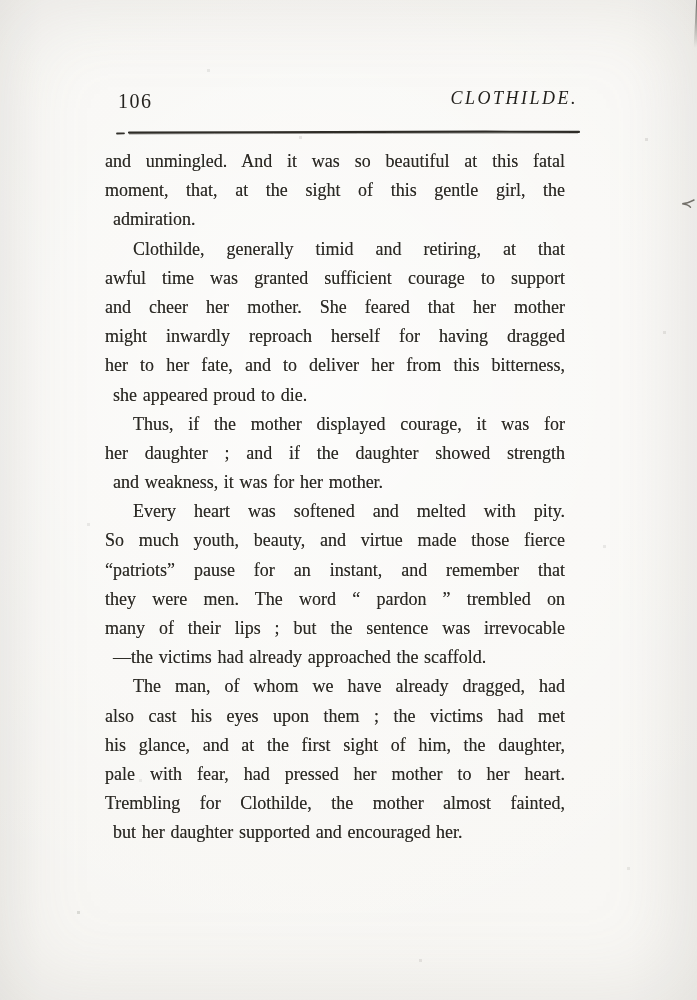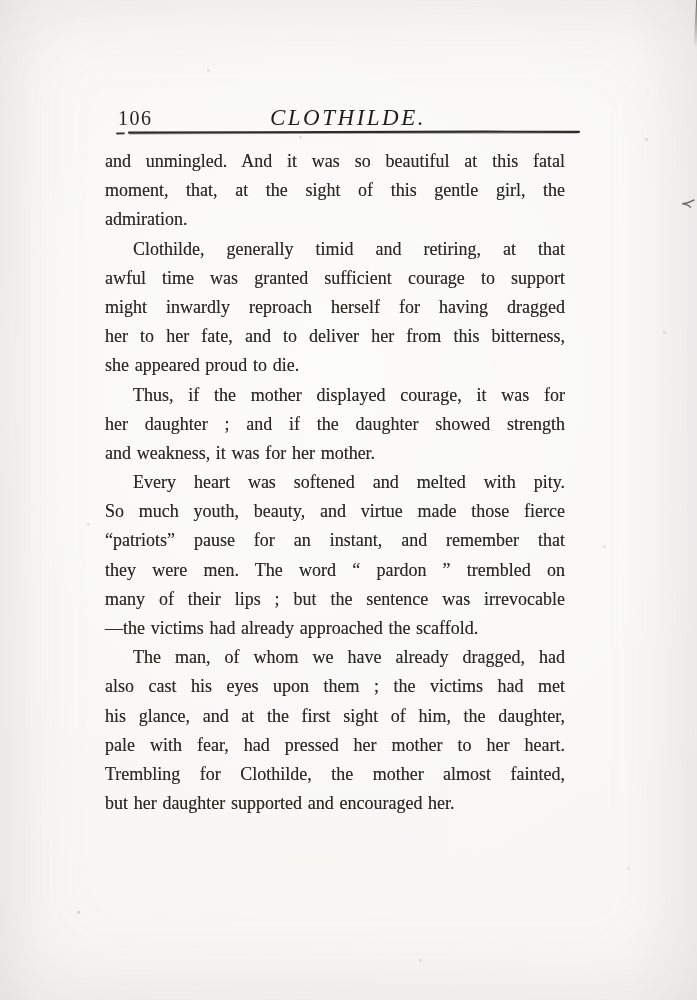--- a/index.html
+++ b/index.html
@@ -30,40 +30,40 @@
       628px 868px 0 1px rgba(110,108,100,.12),
       140px 780px 0 1px rgba(110,108,100,.10);
   }
   .corner-sliver {
     position: absolute; right: -1px; top: -4px; width: 3px; height: 52px;
     background: linear-gradient(180deg, rgba(60,58,52,.75), rgba(60,58,52,0));
     transform: rotate(3deg); border-radius: 2px;
   }
   .margin-mark { position: absolute; left: 679px; top: 196px; opacity: .75; }
 
-  .header { position: absolute; left: 118px; top: 105px; width: 460px; height: 30px; }
+  .header { position: absolute; left: 118px; top: 88px; width: 460px; height: 30px; }
   .page-number {
     position: absolute; left: 0; top: 2px;
     font-size: 20px; letter-spacing: 1.5px; color: #262420;
   }
   .running-title {
     position: absolute; left: 0; top: 0; width: 100%;
-    text-align: center; font-style: italic;
-    font-size: 23px; letter-spacing: 2.5px; color: #211f1b;
+    text-align: right; font-style: italic;
+    font-size: 18px; letter-spacing: 2.5px; color: #211f1b;
   }
   .header-rule { position: absolute; left: 116px; top: 122px; }
 
   .body-text {
     position: absolute; left: 105px; top: 147px; width: 460px;
     font-size: 18px; line-height: 29.2px; color: #2b2924;
     word-spacing: 1.2px;
     text-shadow: 0 0 .4px rgba(43,41,36,.55);
   }
   .ln { text-align: justify; text-align-last: justify; height: 29.2px; }
-  .ln.last { text-align: center; text-align-last: left; }
+  .ln.last { text-align: center; text-align-last: left; margin-left: 8px; }
   .ln.ind { text-indent: 28px; }
 </style>
 </head>
 <body>
 
 <div class="page">
 
   <div class="speckles"></div>
   <div class="corner-sliver"></div>
 
@@ -85,20 +85,21 @@
       <path d="M13 6.1 C 160 5.2, 340 5.4, 462 5.1" fill="none" stroke="#2e2c27" stroke-width="0.7" opacity="0.6"></path>
     </svg>
   </div>
 
   <div class="body-text">
       <div class="ln">and unmingled.  And it was so beautiful at this fatal</div>
       <div class="ln">moment, that, at the sight of this gentle girl, the</div>
       <div class="ln last">admiration.</div>
       <div class="ln ind">Clothilde, generally timid and retiring, at that</div>
       <div class="ln">awful time was granted sufficient courage to support</div>
+      <div class="ln">and cheer her mother.  She feared that her mother</div>
       <div class="ln">might inwardly reproach herself for having dragged</div>
       <div class="ln">her to her fate, and to deliver her from this bitterness,</div>
       <div class="ln last">she appeared proud to die.</div>
       <div class="ln ind">Thus, if the mother displayed courage, it was for</div>
       <div class="ln">her daughter ; and if the daughter showed strength</div>
       <div class="ln last">and weakness, it was for her mother.</div>
       <div class="ln ind">Every heart was softened and melted with pity.</div>
       <div class="ln">So much youth, beauty, and virtue made those fierce</div>
       <div class="ln">“patriots” pause for an instant, and remember that</div>
       <div class="ln">they were men.  The word “ pardon ” trembled on</div>

